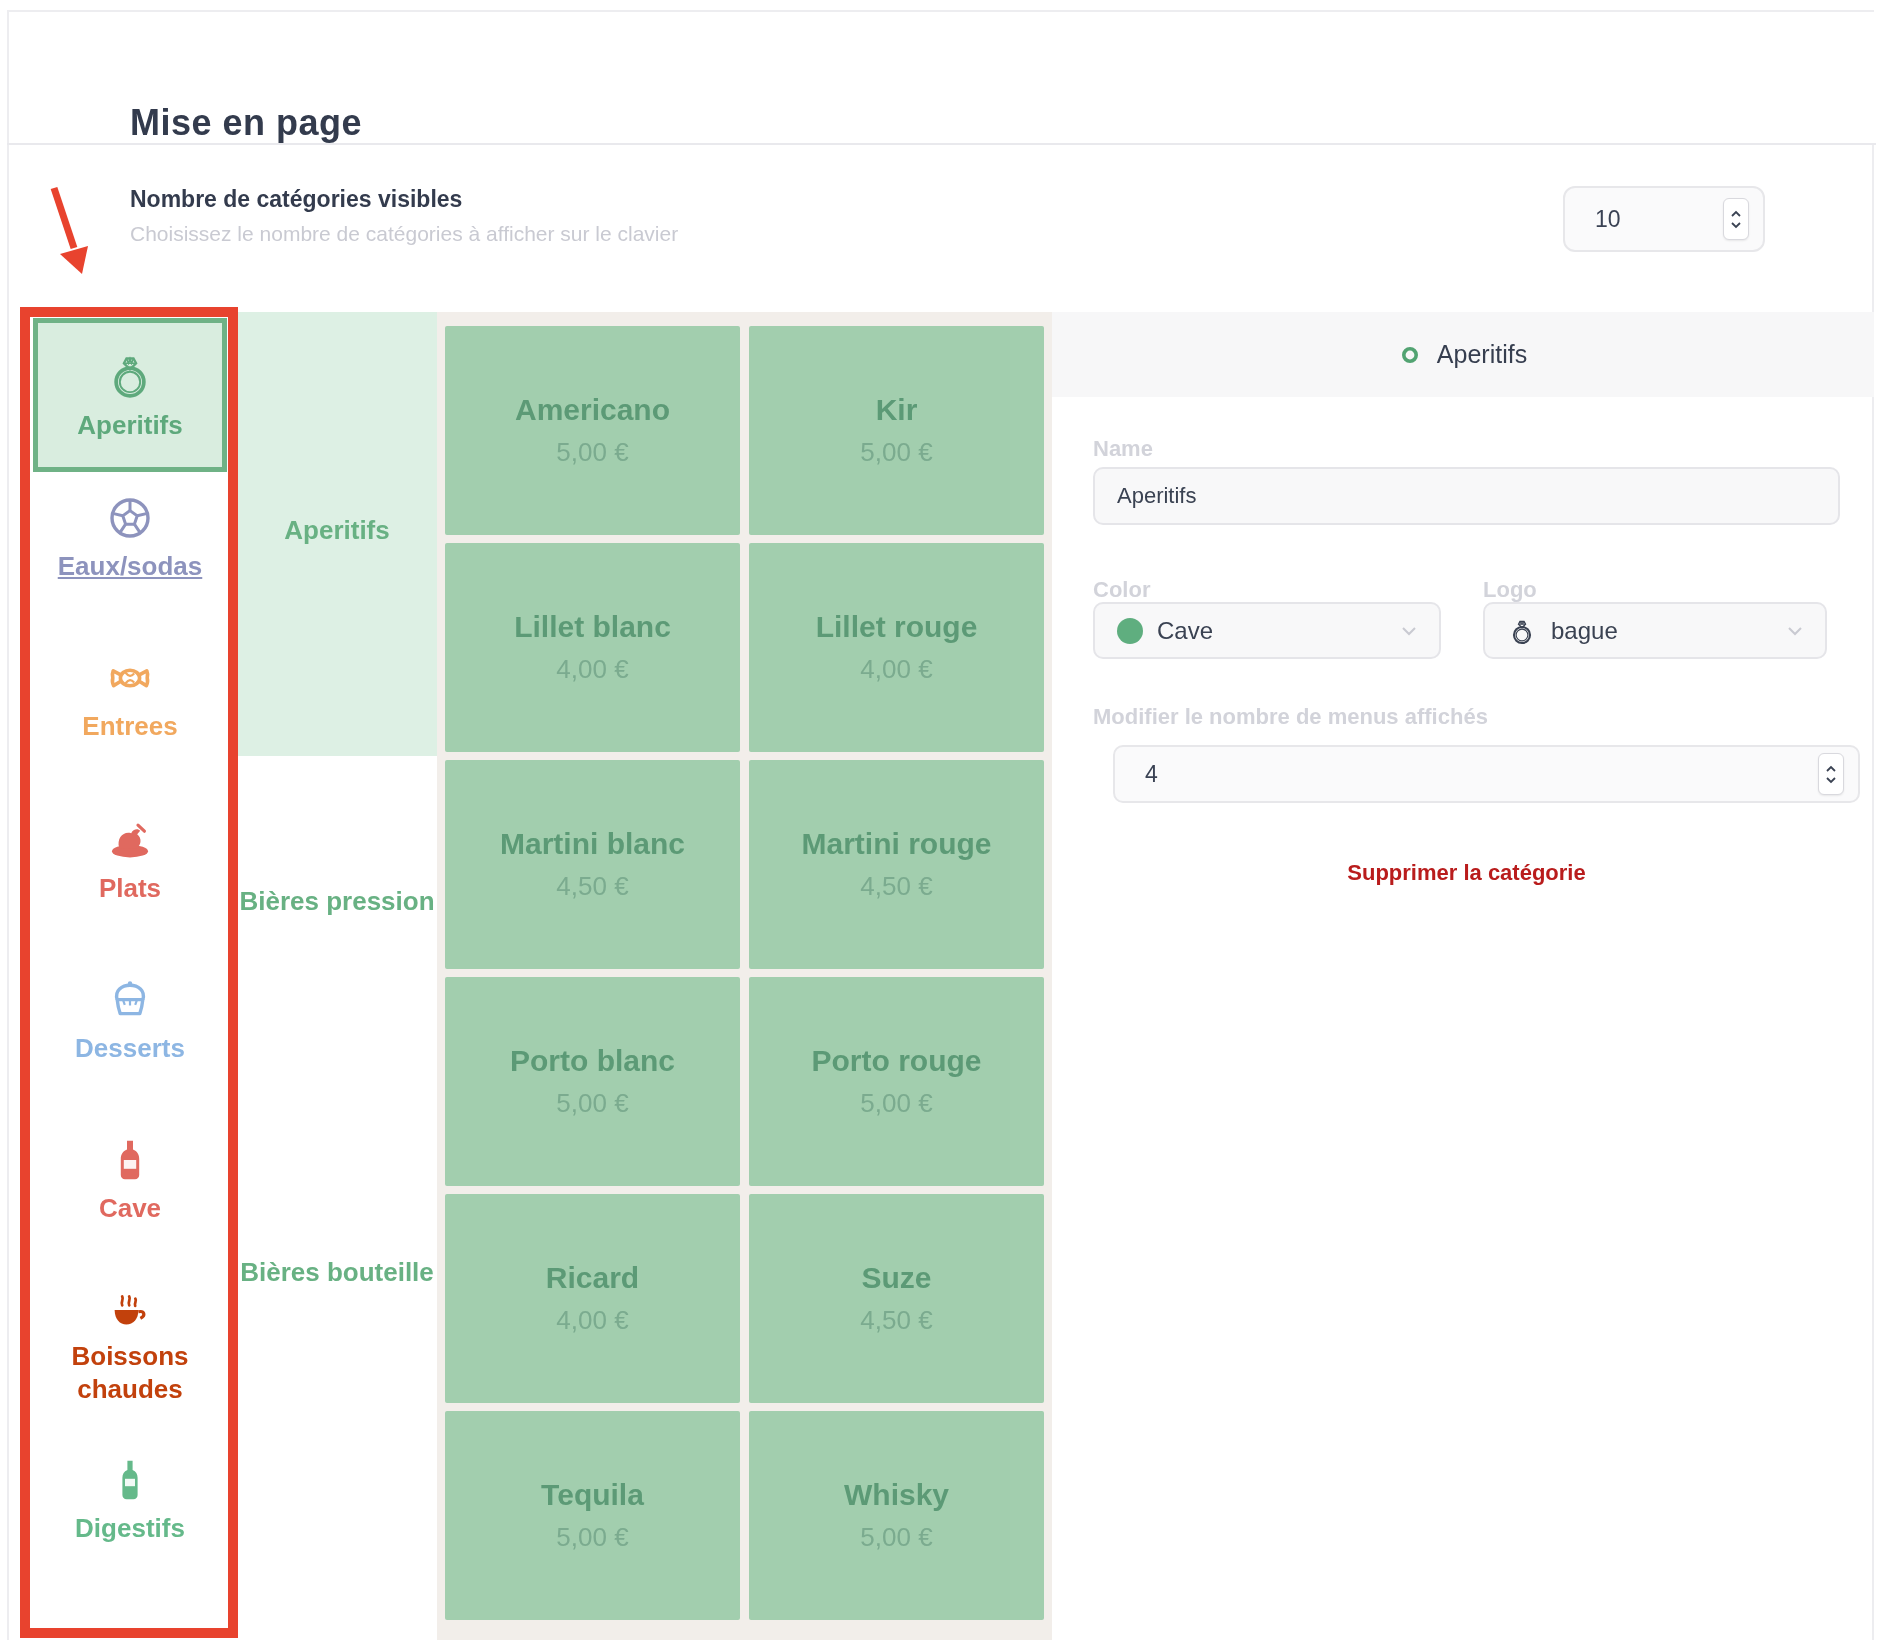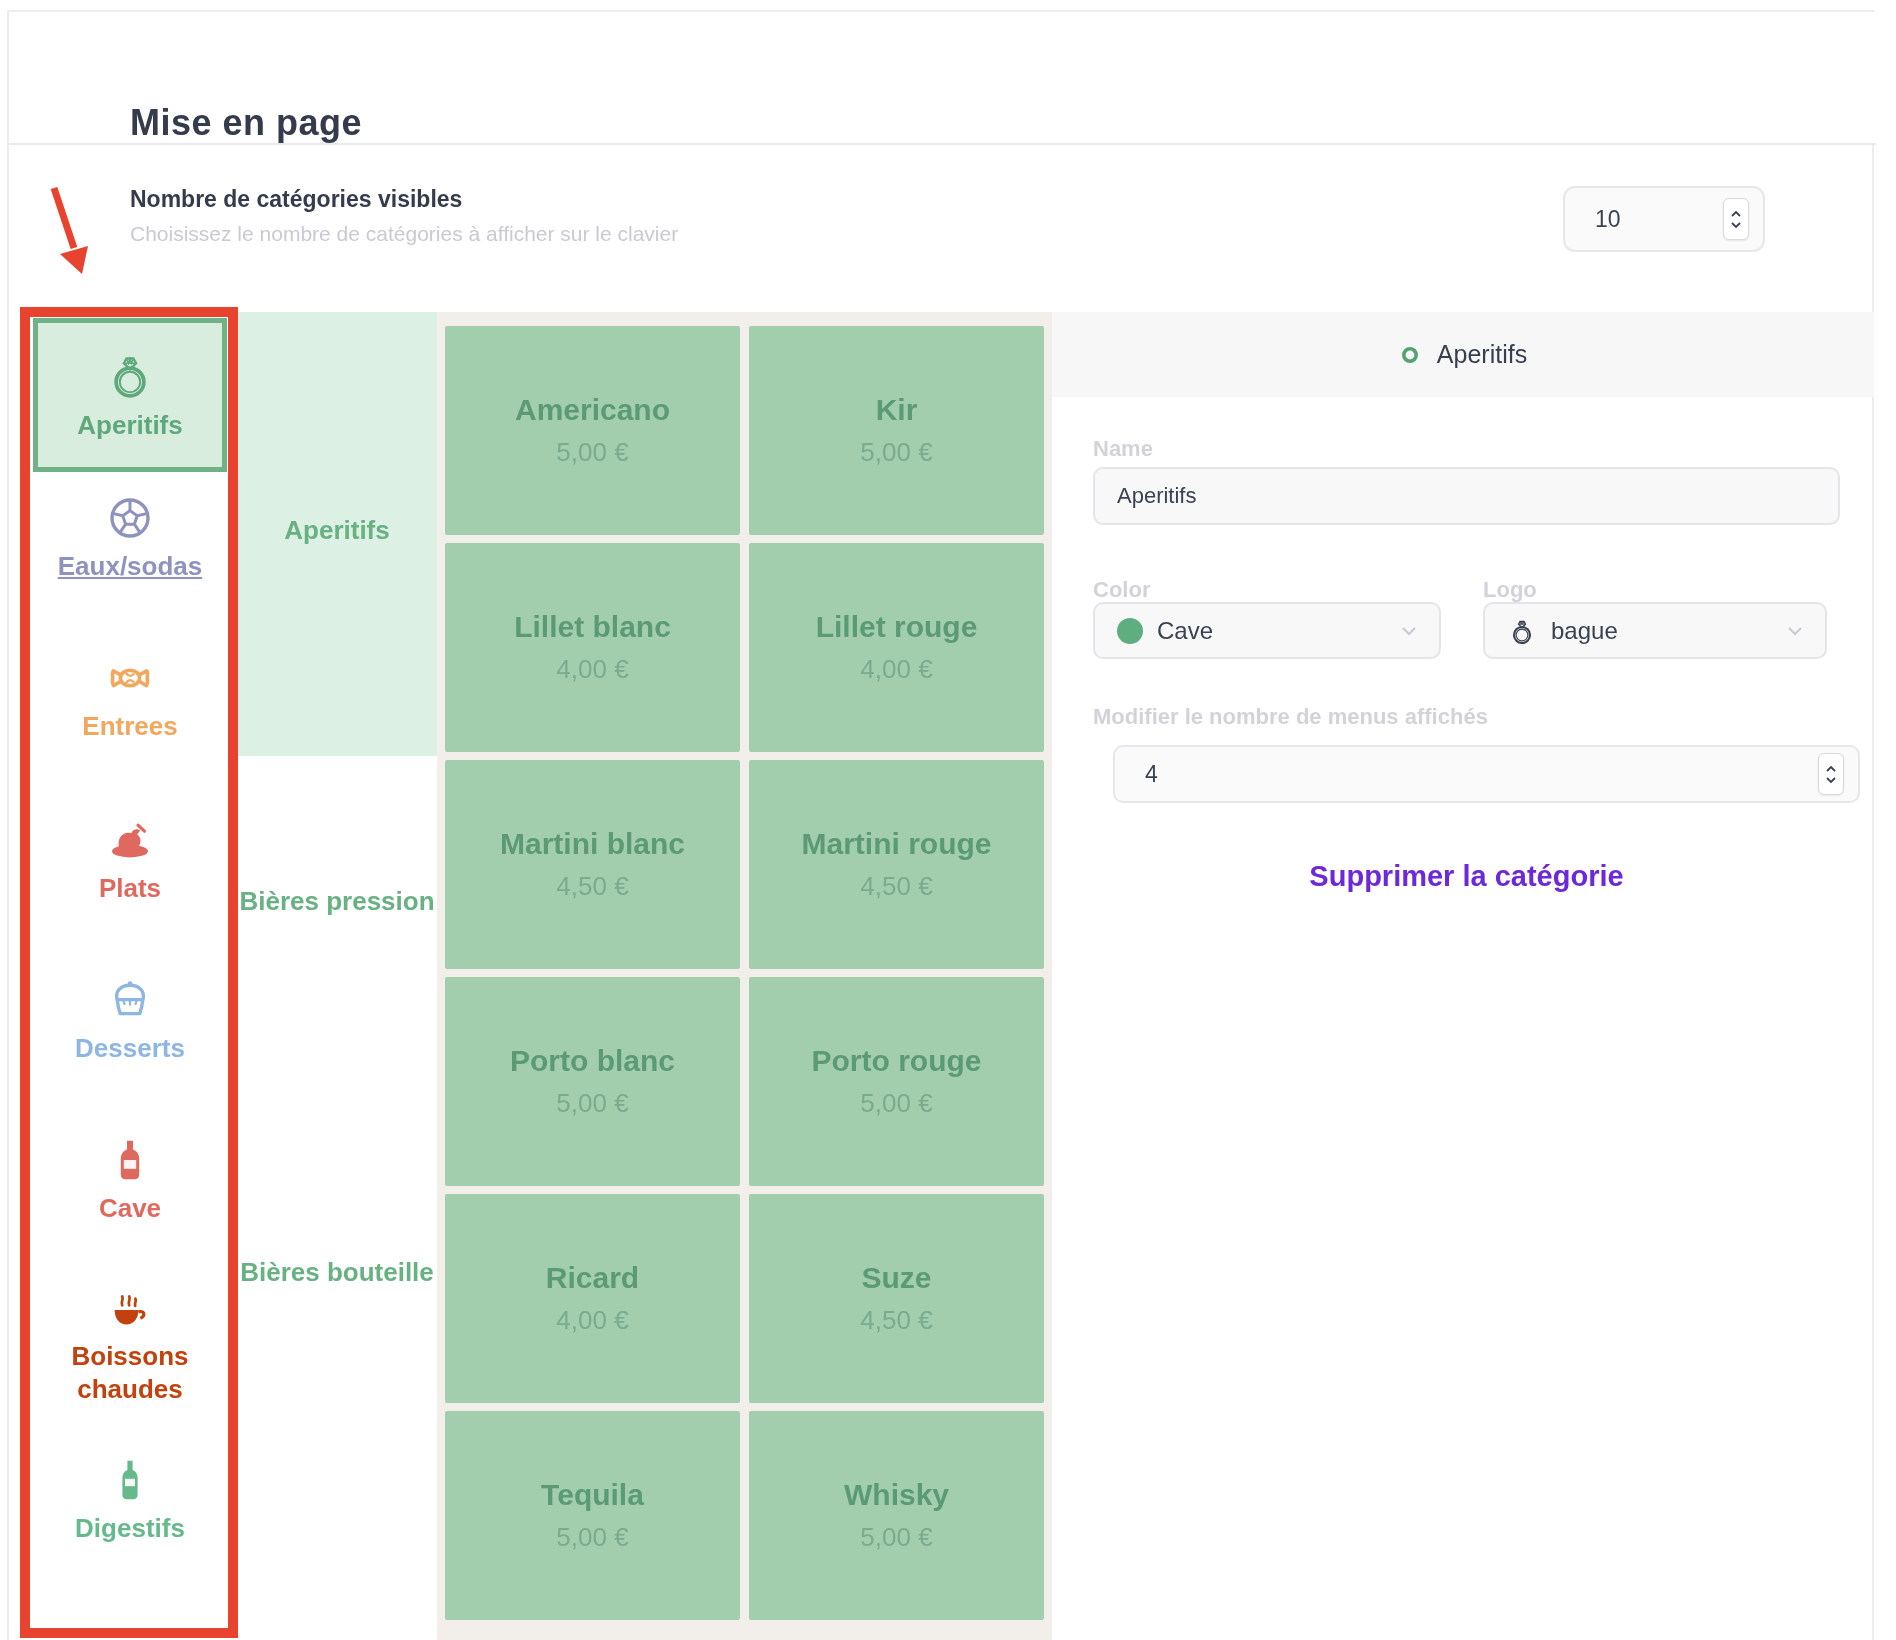--- a/index.html
+++ b/index.html
@@ -61,21 +61,21 @@
   .form-label{position:absolute;font-size:22px;font-weight:700;color:#d2d3da;}
   .input-box{position:absolute;background:#f8f8f9;border:2px solid #e5e5e9;border-radius:10px;
              display:flex;align-items:center;box-sizing:border-box;padding:0 22px;gap:14px;}
   .input-box .in-text{font-size:22px;color:#3a4252;}
   #name-input{left:1093px;top:467px;width:747px;height:58px;}
   #color-select{left:1093px;top:602px;width:348px;height:57px;}
   #logo-select{left:1483px;top:602px;width:344px;height:57px;}
   .swatch{width:26px;height:26px;border-radius:50%;flex:0 0 auto;}
   .chev{position:absolute;right:22px;top:50%;transform:translateY(-50%);}
   .delete-link{position:absolute;left:1093px;top:860px;width:747px;text-align:center;
-               font-size:29px;font-weight:600;color:#6d28d9;cursor:pointer;}
+               font-size:22px;font-weight:600;color:#b91c1c;cursor:pointer;}
 </style>
 </head>
 <body>
 
 <div class="page">
 
   <div class="vline" style="left:7px;top:10px;height:1630px;"></div>
   <div class="hline" style="left:7px;top:10px;width:1867px;"></div>
   <div class="vline" style="left:1872px;top:143px;height:1497px;"></div>
 

